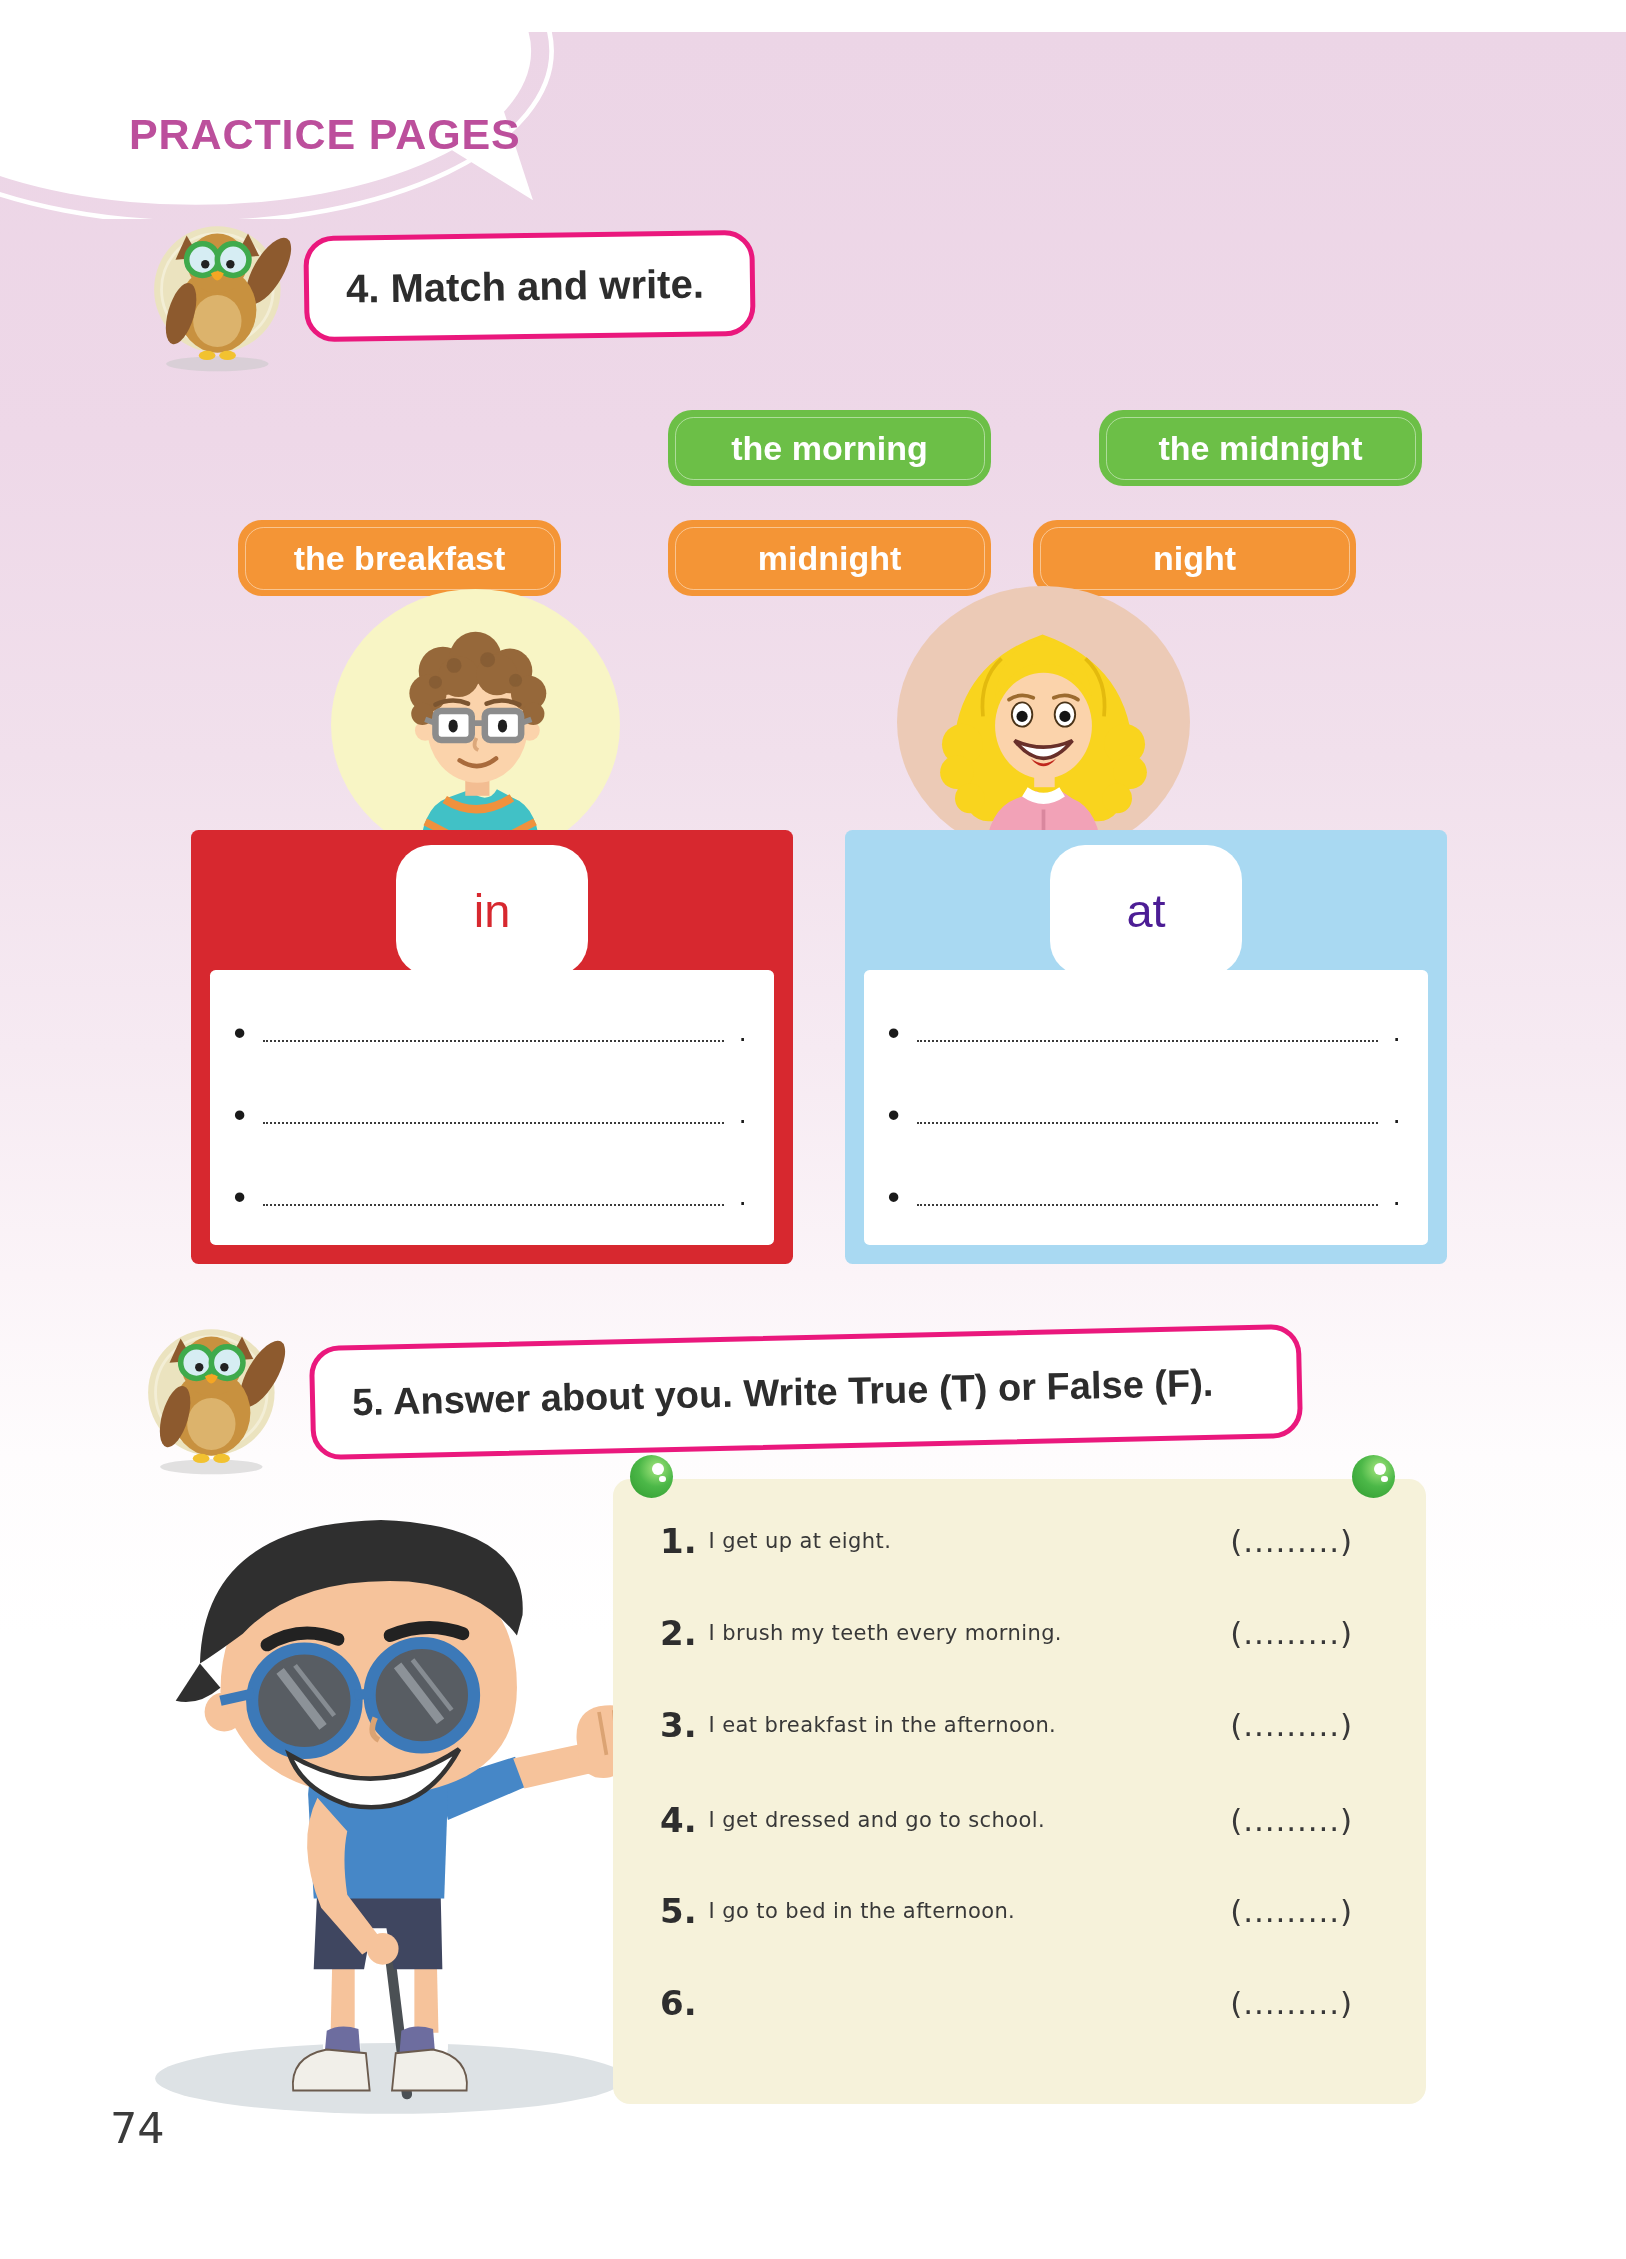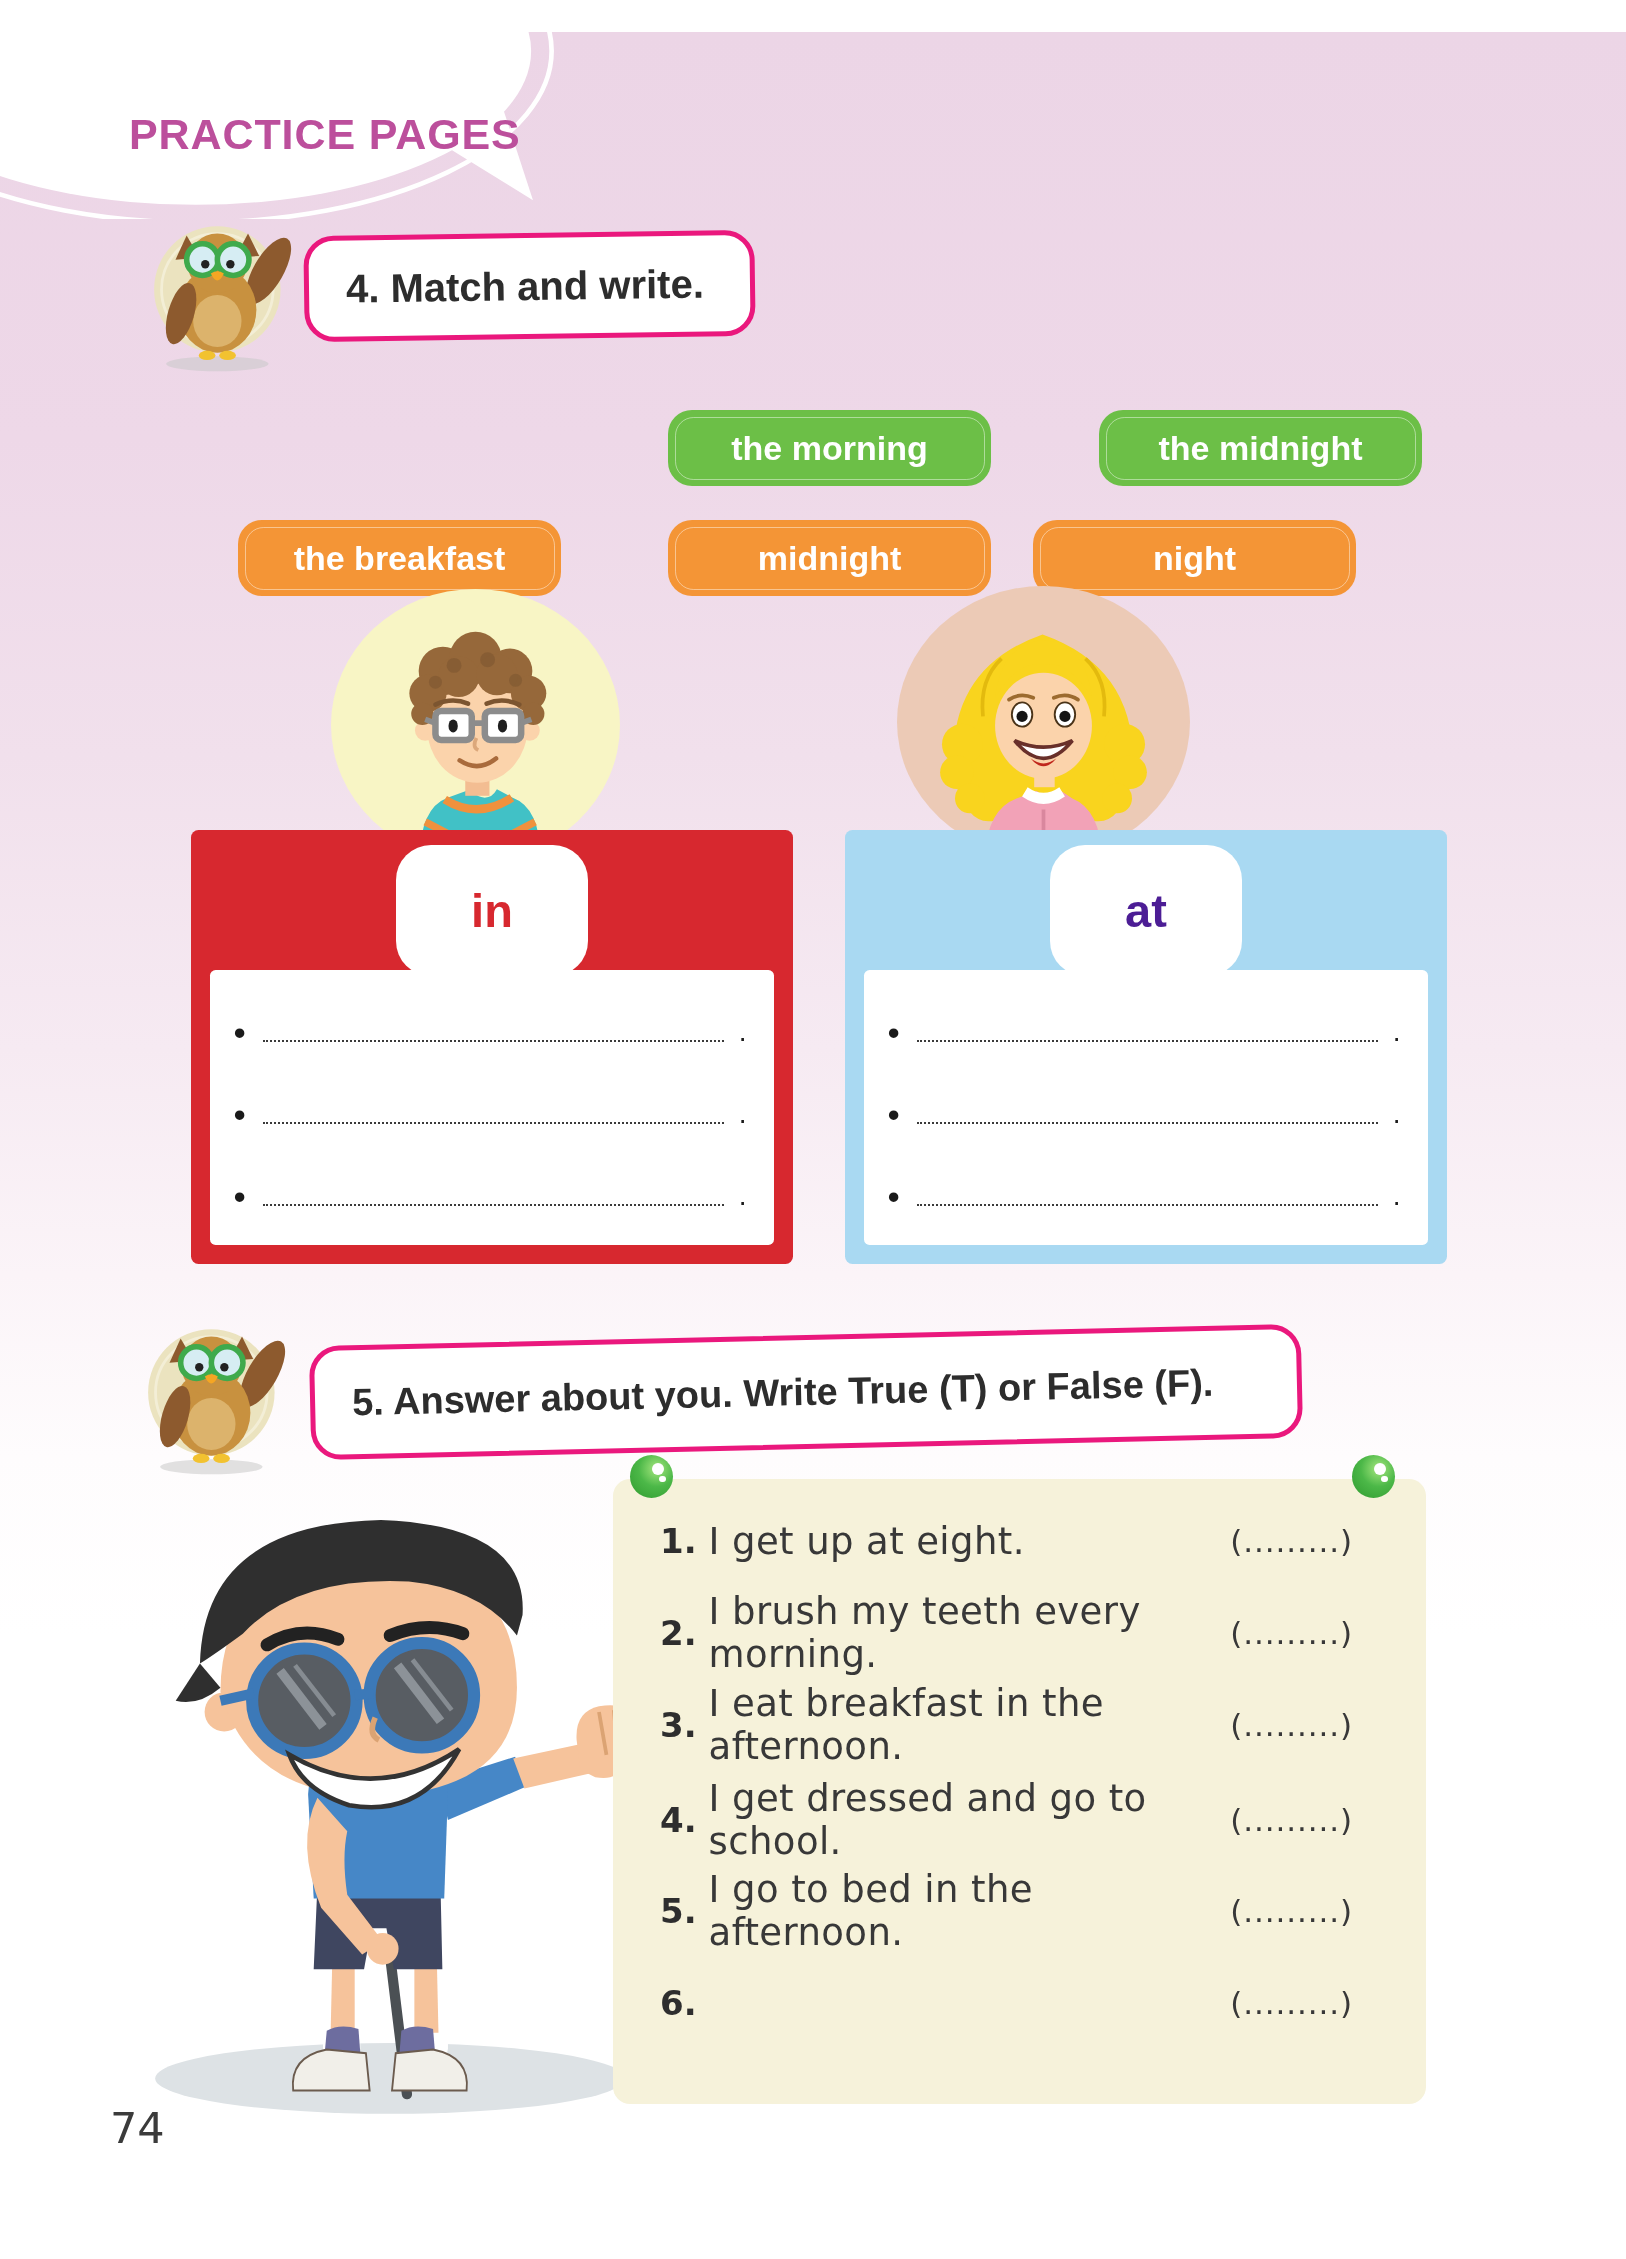--- a/index.html
+++ b/index.html
@@ -40,21 +40,21 @@
   .char-circle svg{width:100%;height:100%;display:block;}
 
   
   .match-box{position:absolute;top:798px;width:602px;height:434px;border-radius:7.5px;z-index:2;}
   #box-in{left:191px;background:#d7282f;}
   #box-at{left:845px;background:#a9d9f2;}
   .box-inner{position:absolute;left:18.6px;right:18.6px;top:140px;bottom:18.6px;background:#fff;
     border-radius:5.6px;box-sizing:border-box;padding:37px 28px 0 24px;}
   .box-pill{position:absolute;left:50%;transform:translateX(-50%);top:15px;width:192px;height:131px;
     background:#fff;border-radius:35px;display:flex;align-items:center;justify-content:center;
-    font-size:47px;font-weight:bold;}
+    font-size:47px;font-weight:normal;}
   #box-in .box-pill{color:#d7282f;}
   #box-at .box-pill{color:#4c1d95;}
   .write-row{display:flex;align-items:flex-end;height:43px;margin-bottom:39px;}
   .write-row .bullet{font-size:35px;line-height:1;color:#1a1a1a;}
   .write-row .dotline{flex:1;border-bottom:2.8px dotted #3a3a3a;margin:0 15px 8.4px 17px;}
   .write-row .end-dot{font-size:28px;line-height:1;margin-bottom:3.7px;color:#1a1a1a;}
 
   
   #statement-panel{position:absolute;left:613px;top:1447px;width:813px;height:625px;
     background:#f6f2da;border-radius:17px;z-index:2;}
@@ -62,21 +62,21 @@
     background:radial-gradient(circle at 62% 32%,#a5e67e 0%,#4cb848 45%,#2f9a2f 100%);}
   .pin::before{content:"";position:absolute;left:22.4px;top:7.5px;width:12px;height:12px;
     border-radius:50%;background:#fff;}
   .pin::after{content:"";position:absolute;left:29px;top:20.5px;width:6.5px;height:6.5px;
     border-radius:50%;background:#fff;}
   #pin-left{left:630px;top:1423px;}
   #pin-right{left:1352px;top:1423px;}
   .statement-row{position:absolute;left:47px;right:73px;height:50px;display:flex;align-items:center;
     font-family:"DejaVu Sans",sans-serif;color:#383838;}
   .statement-row .num{font-weight:bold;font-size:34px;margin-right:12px;color:#2e2e2e;}
-  .statement-row .text{font-size:37px;letter-spacing:0.4px;}
+  .statement-row .text{font-size:21px;letter-spacing:0.4px;}
   .statement-row .answer{margin-left:auto;font-size:31px;letter-spacing:0.9px;}
 
   
   #boy-cane{position:absolute;left:101px;top:1445px;width:541px;height:648px;z-index:1;}
   #boy-cane svg{width:100%;height:100%;display:block;}
 
   #page-number{position:absolute;left:110px;top:2071px;font-size:43px;color:#3b3b3b;
     font-family:"DejaVu Sans",sans-serif;}
 </style>
 </head>

